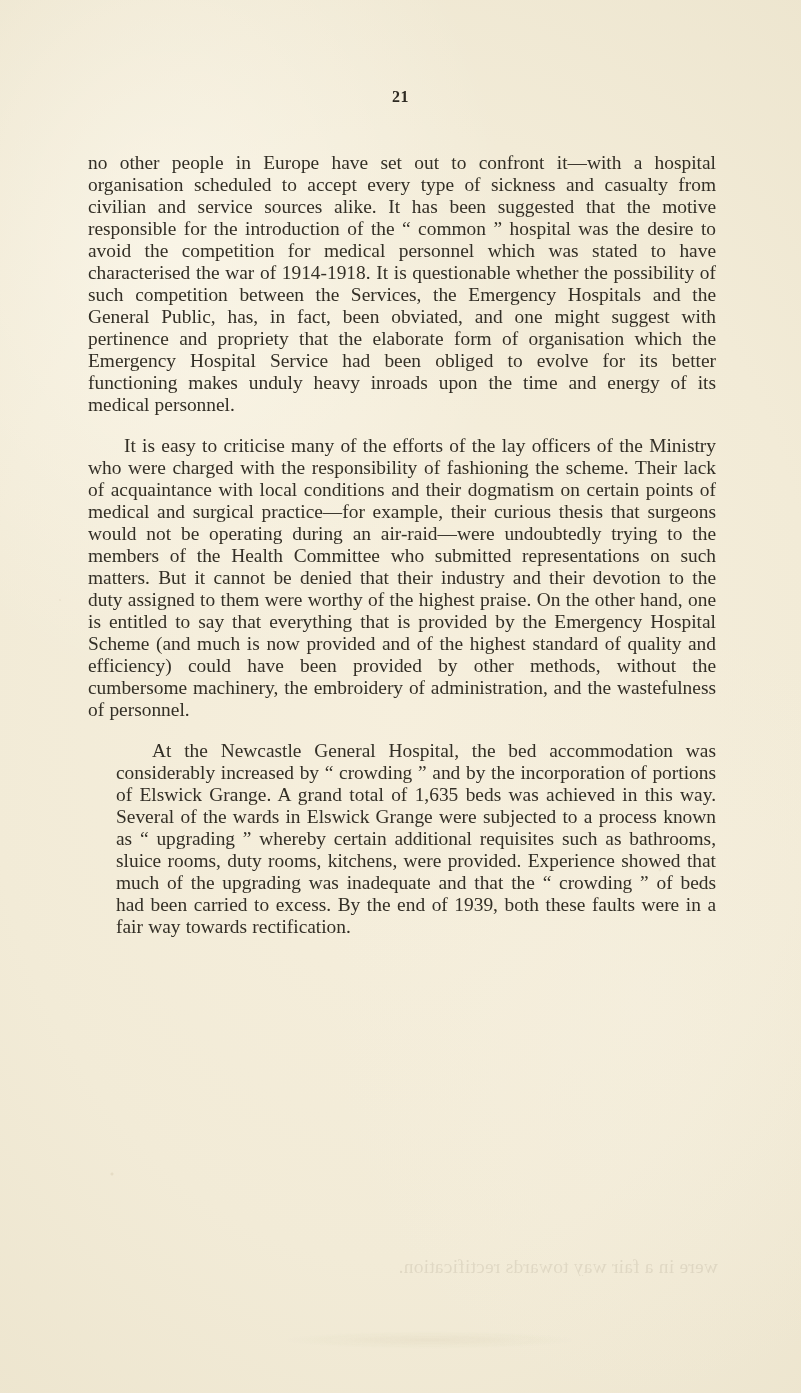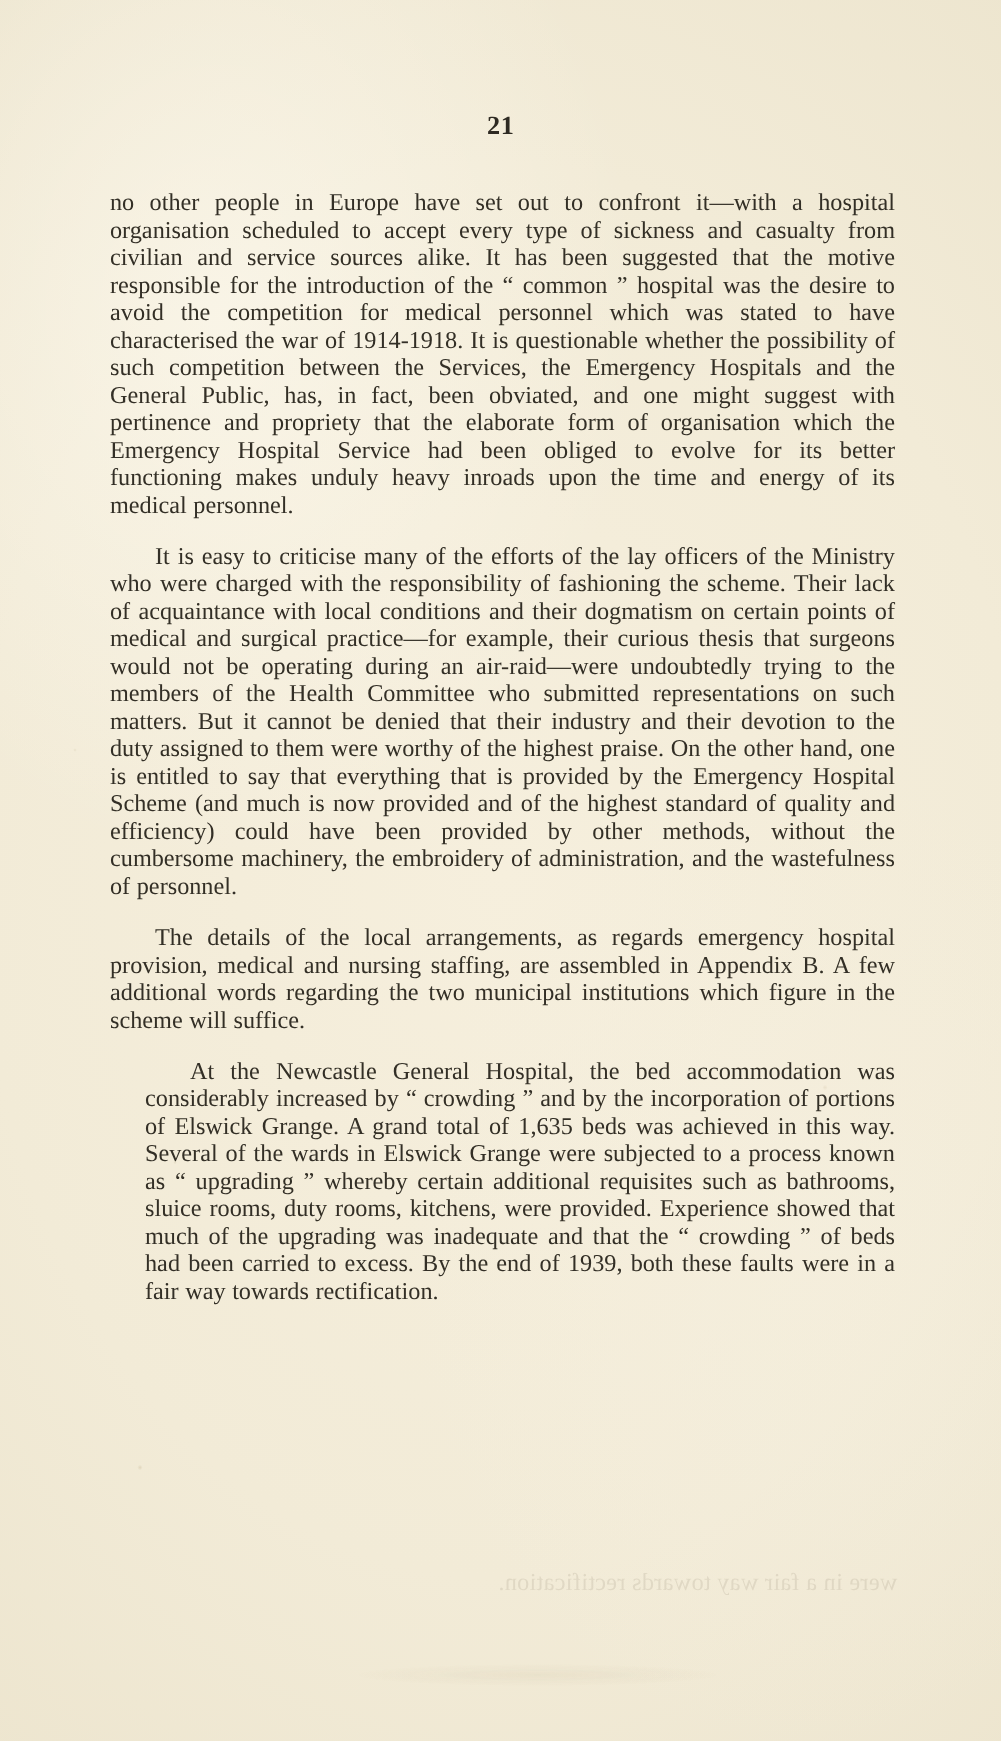--- a/index.html
+++ b/index.html
@@ -58,21 +58,21 @@
     overflow: hidden;
     pointer-events: none;
   }
 
   .folio {
     position: absolute;
     top: 88px;
     left: 0;
     width: 801px;
     text-align: center;
-    font-size: 21px;
+    font-size: 16px;
     font-weight: 700;
     color: #2e2a22;
     letter-spacing: .5px;
   }
 
   .textblock {
     position: absolute;
     top: 152px;
     left: 88px;
     width: 628px;
@@ -107,19 +107,18 @@
 
 <div class="page">
 
   <div class="grain"></div>
 
   <div class="folio">21</div>
 
   <div class="textblock">
     <p class="para">no other people in Europe have set out to confront it—with a hospital organisation scheduled to accept every type of sickness and casualty from civilian and service sources alike. It has been suggested that the motive responsible for the introduction of the “ common ” hospital was the desire to avoid the competition for medical personnel which was stated to have characterised the war of 1914-1918. It is questionable whether the possibility of such competition between the Services, the Emergency Hospitals and the General Public, has, in fact, been obviated, and one might suggest with pertinence and propriety that the elaborate form of organisation which the Emergency Hospital Service had been obliged to evolve for its better functioning makes unduly heavy inroads upon the time and energy of its medical personnel.</p>
     <p class="para indent">It is easy to criticise many of the efforts of the lay officers of the Ministry who were charged with the responsibility of fashioning the scheme. Their lack of acquaintance with local conditions and their dogmatism on certain points of medical and surgical practice—for example, their curious thesis that surgeons would not be operating during an air-raid—were undoubtedly trying to the members of the Health Committee who submitted representations on such matters. But it cannot be denied that their industry and their devotion to the duty assigned to them were worthy of the highest praise. On the other hand, one is entitled to say that everything that is provided by the Emergency Hospital Scheme (and much is now provided and of the highest standard of quality and efficiency) could have been provided by other methods, without the cumbersome machinery, the embroidery of administration, and the wastefulness of personnel.</p>
-    <p class="para indent">The details of the local arrangements, as regards emergency hospital provision, medical and nursing staffing, are assembled in Appendix B. A few additional words regarding the two municipal institutions which figure in the scheme will suffice.</p>
     <p class="para indent">At the Newcastle General Hospital, the bed accommodation was considerably increased by “ crowding ” and by the incorporation of portions of Elswick Grange. A grand total of 1,635 beds was achieved in this way. Several of the wards in Elswick Grange were subjected to a process known as “ upgrading ” whereby certain additional requisites such as bathrooms, sluice rooms, duty rooms, kitchens, were provided. Experience showed that much of the upgrading was inadequate and that the “ crowding ” of beds had been carried to excess. By the end of 1939, both these faults were in a fair way towards rectification.</p>
   </div>
 
   <div class="showthrough">were in a fair way towards rectification.</div>
 
 </div>
 
 </body></html>

